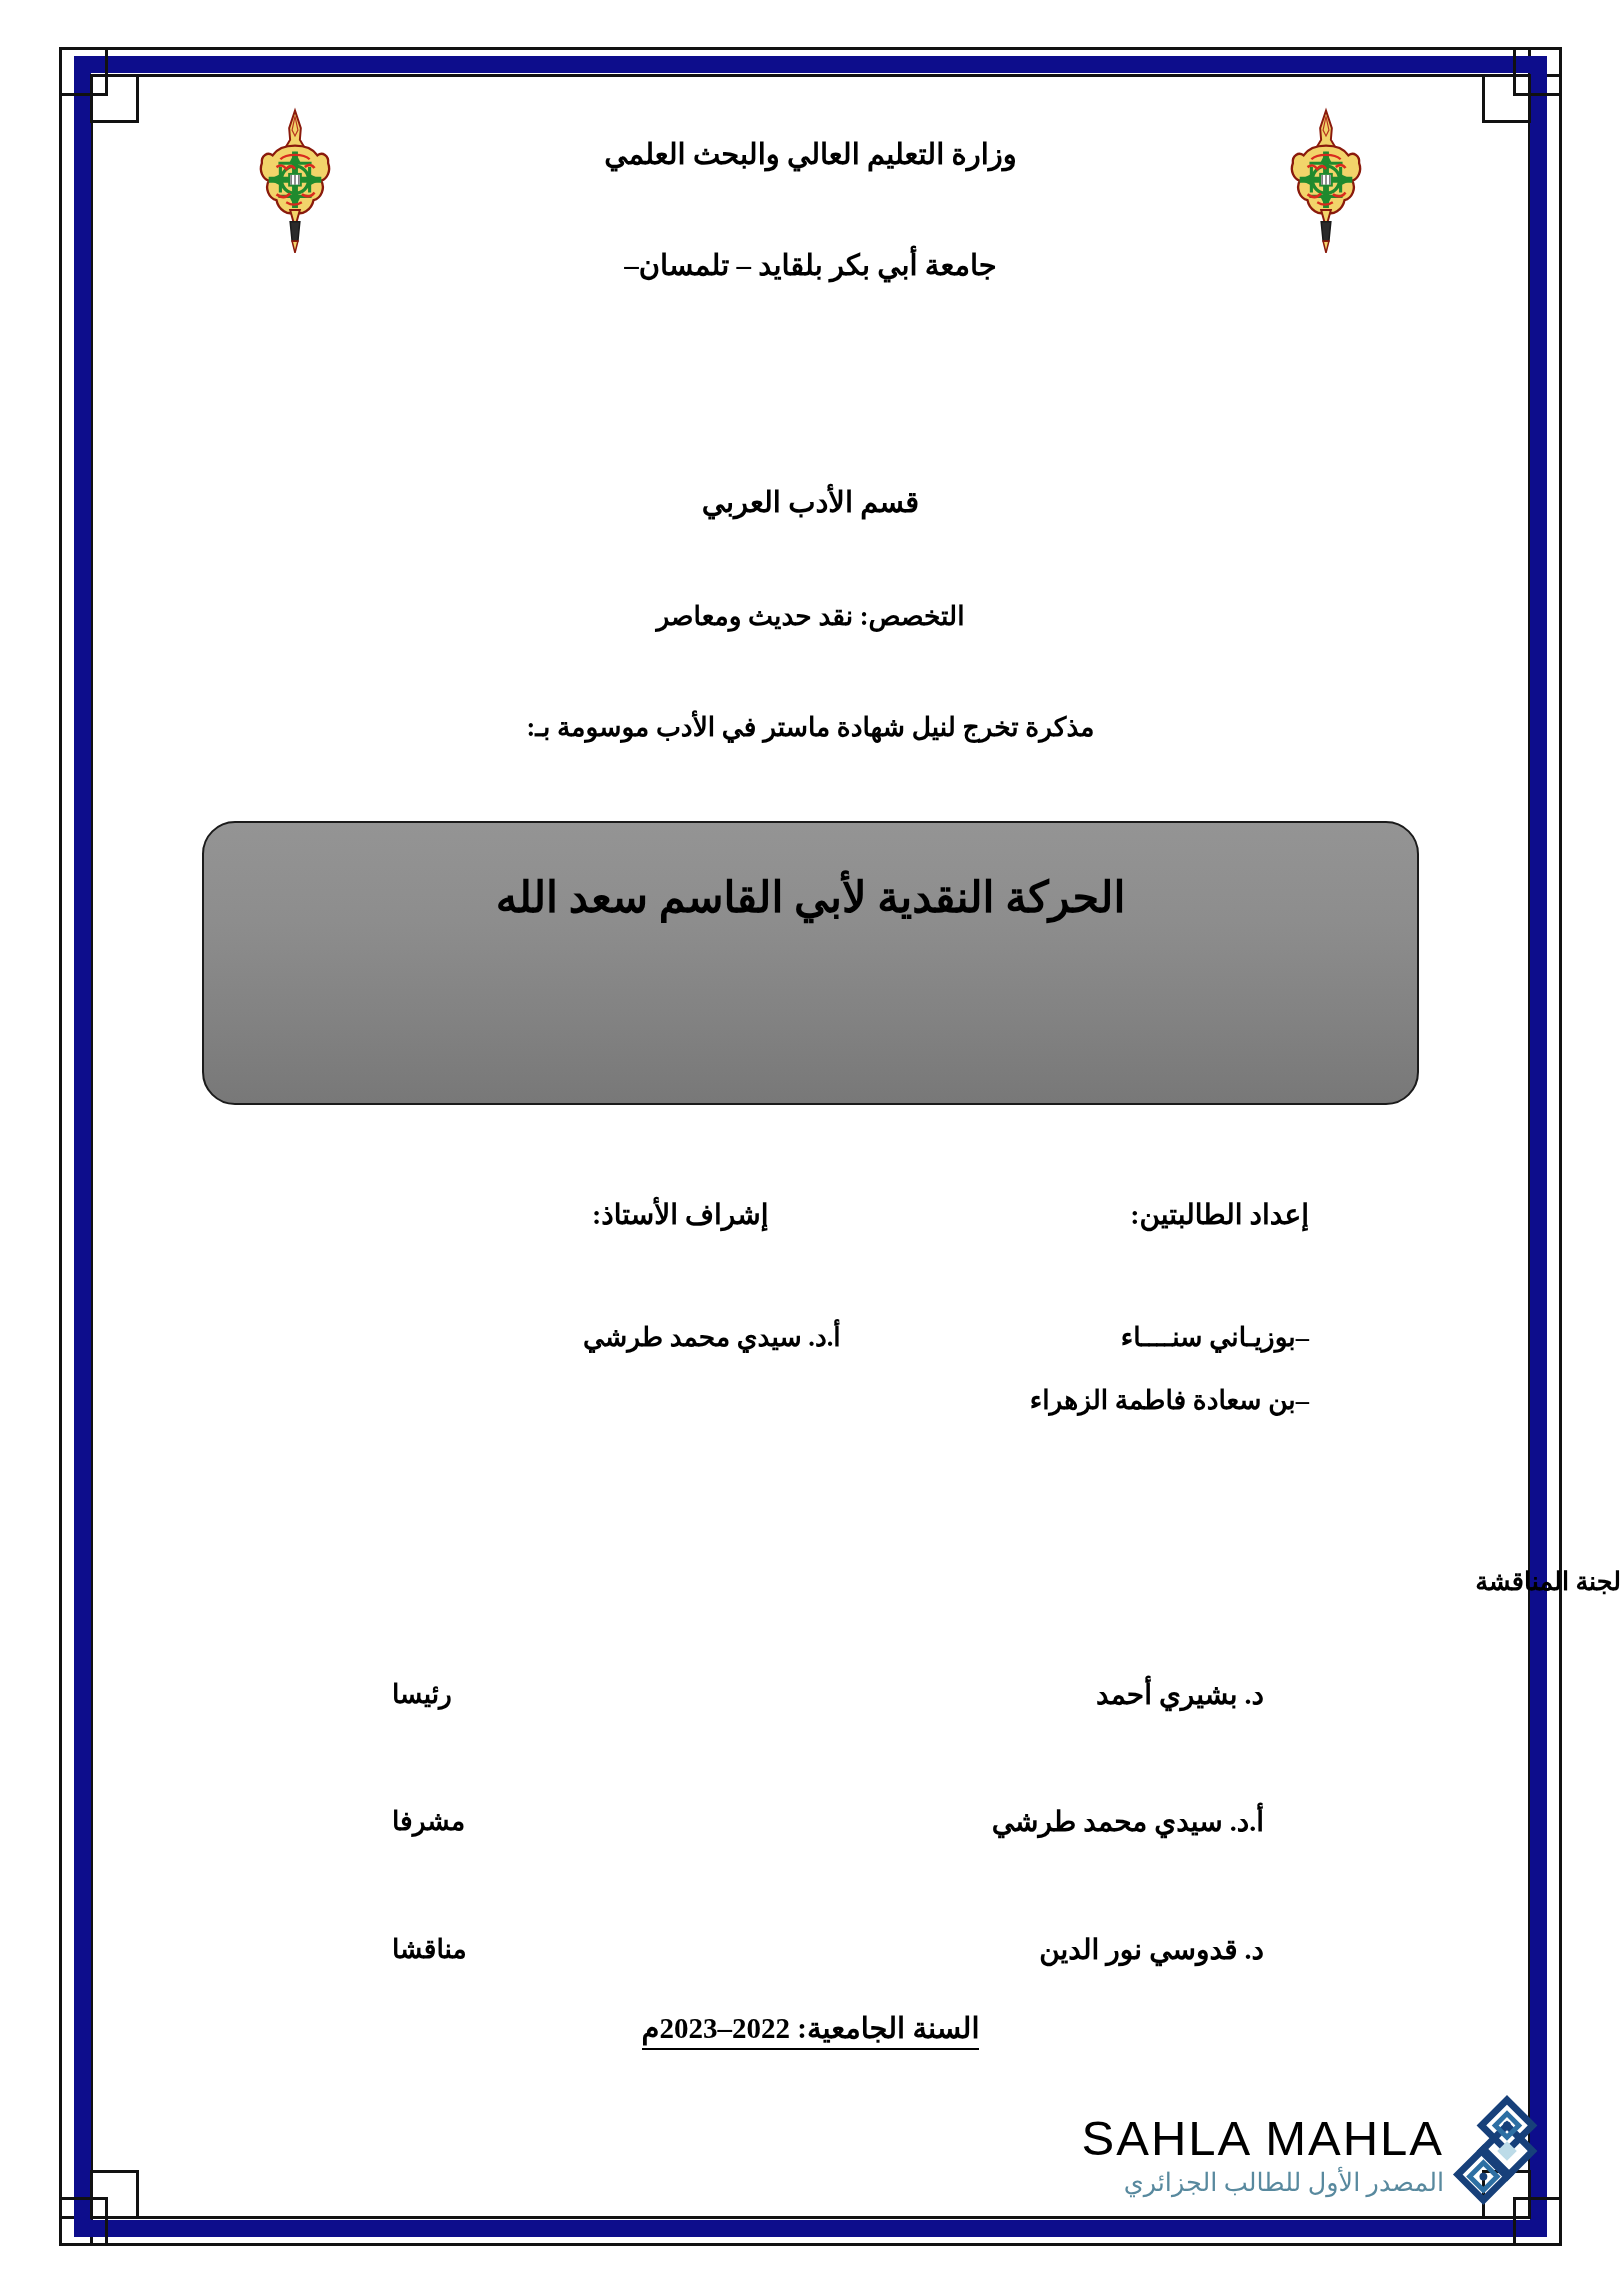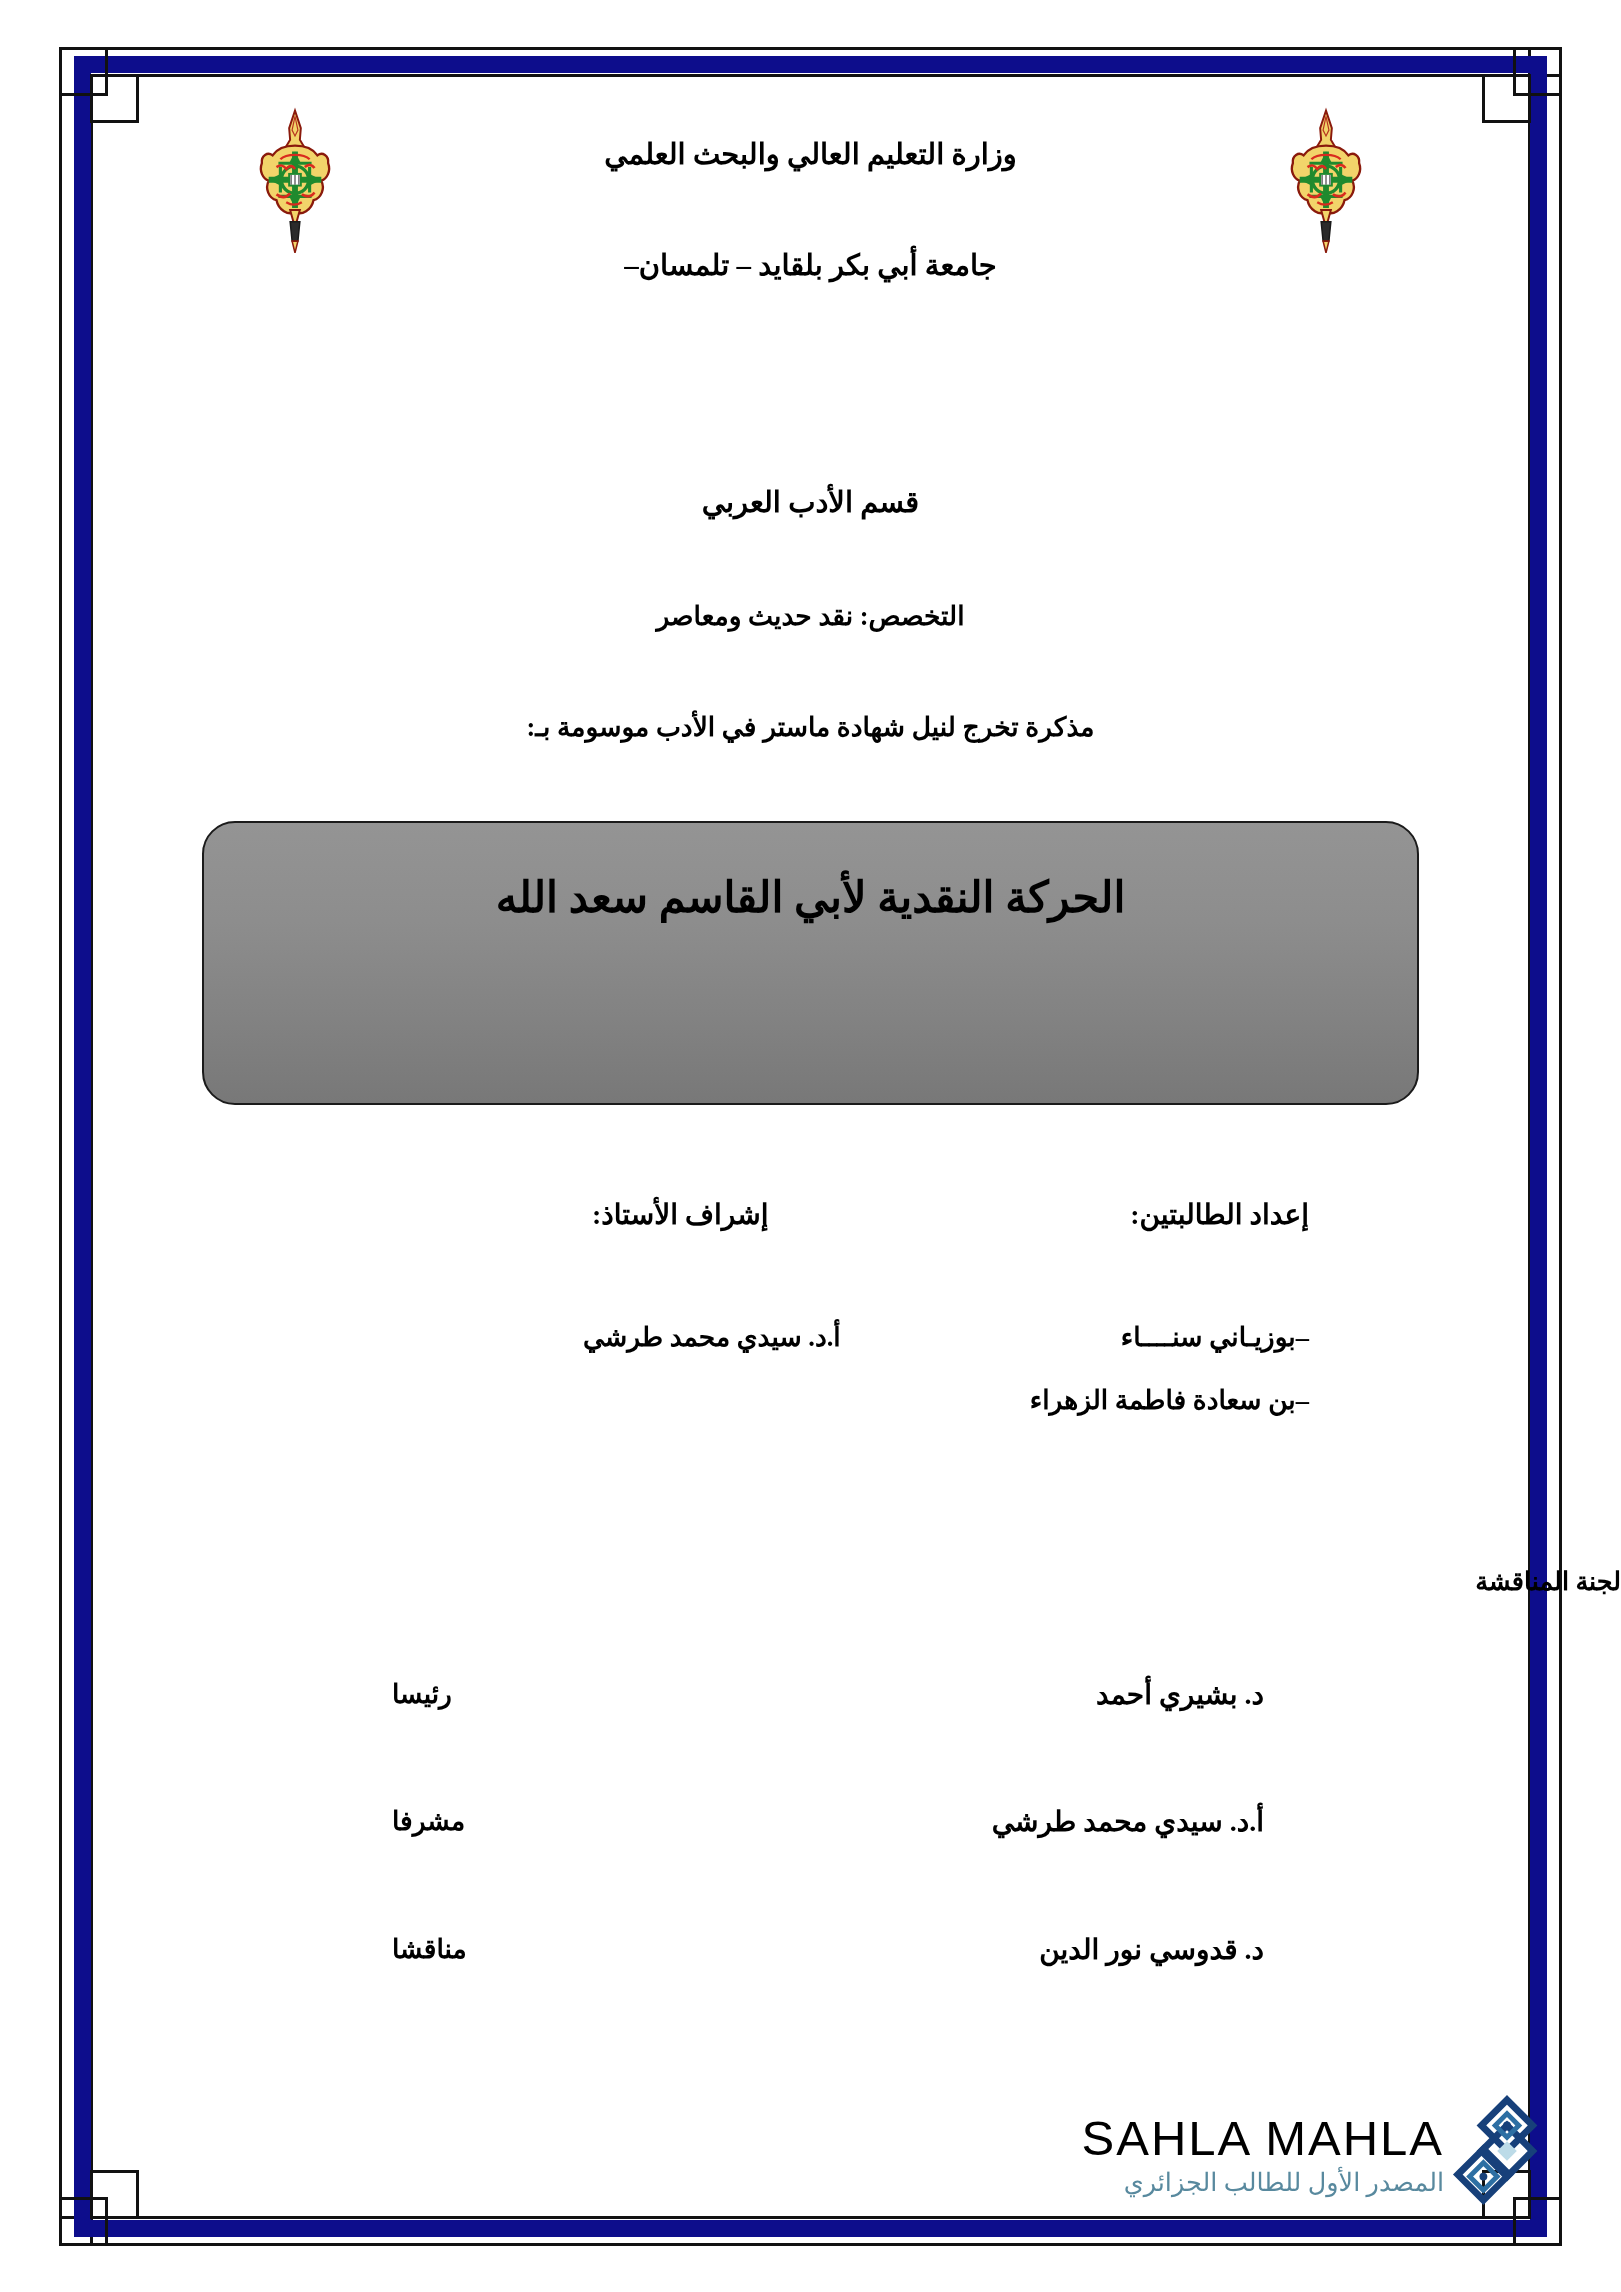--- a/index.html
+++ b/index.html
@@ -235,20 +235,23 @@
   </div>
   <div class="jury-row jr-1">
     <span class="name">أ.د.  سيدي محمد طرشي</span>
     <span class="role">مشرفا</span>
   </div>
   <div class="jury-row jr-2">
     <span class="name">د.  قدوسي نور الدين</span>
     <span class="role">مناقشا</span>
   </div>
 
+  <div class="year">
+    <span>السنة الجامعية: 2022–2023م</span>
+  </div>
 
   <div class="wm">
     <div class="wm-text">SAHLA MAHLA</div>
     <div class="wm-sub">المصدر الأول للطالب الجزائري</div>
     <div class="wm-logo">
       <svg viewBox="0 0 120 120" width="118" height="118" aria-hidden="true">
         <g fill="none" stroke="#17407a" stroke-width="7">
           <path d="M60 8 L86 34 L60 60 L34 34 Z"></path>
           <path d="M60 34 L86 60 L60 86 L34 60 Z"></path>
           <path d="M36 58 L62 84 L36 110 L10 84 Z"></path>

